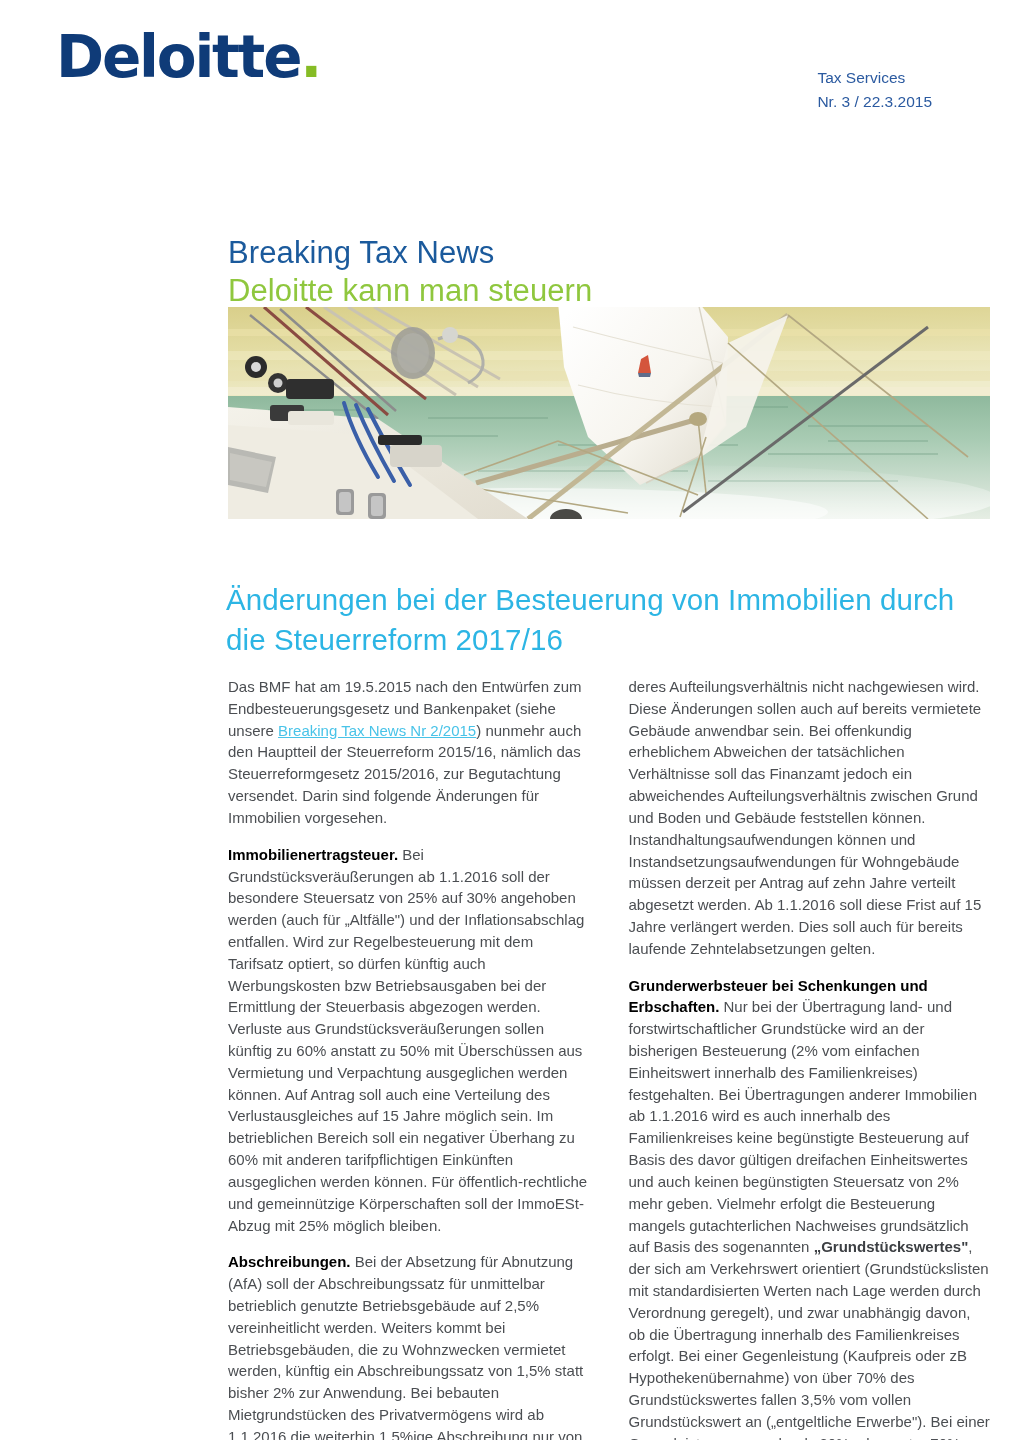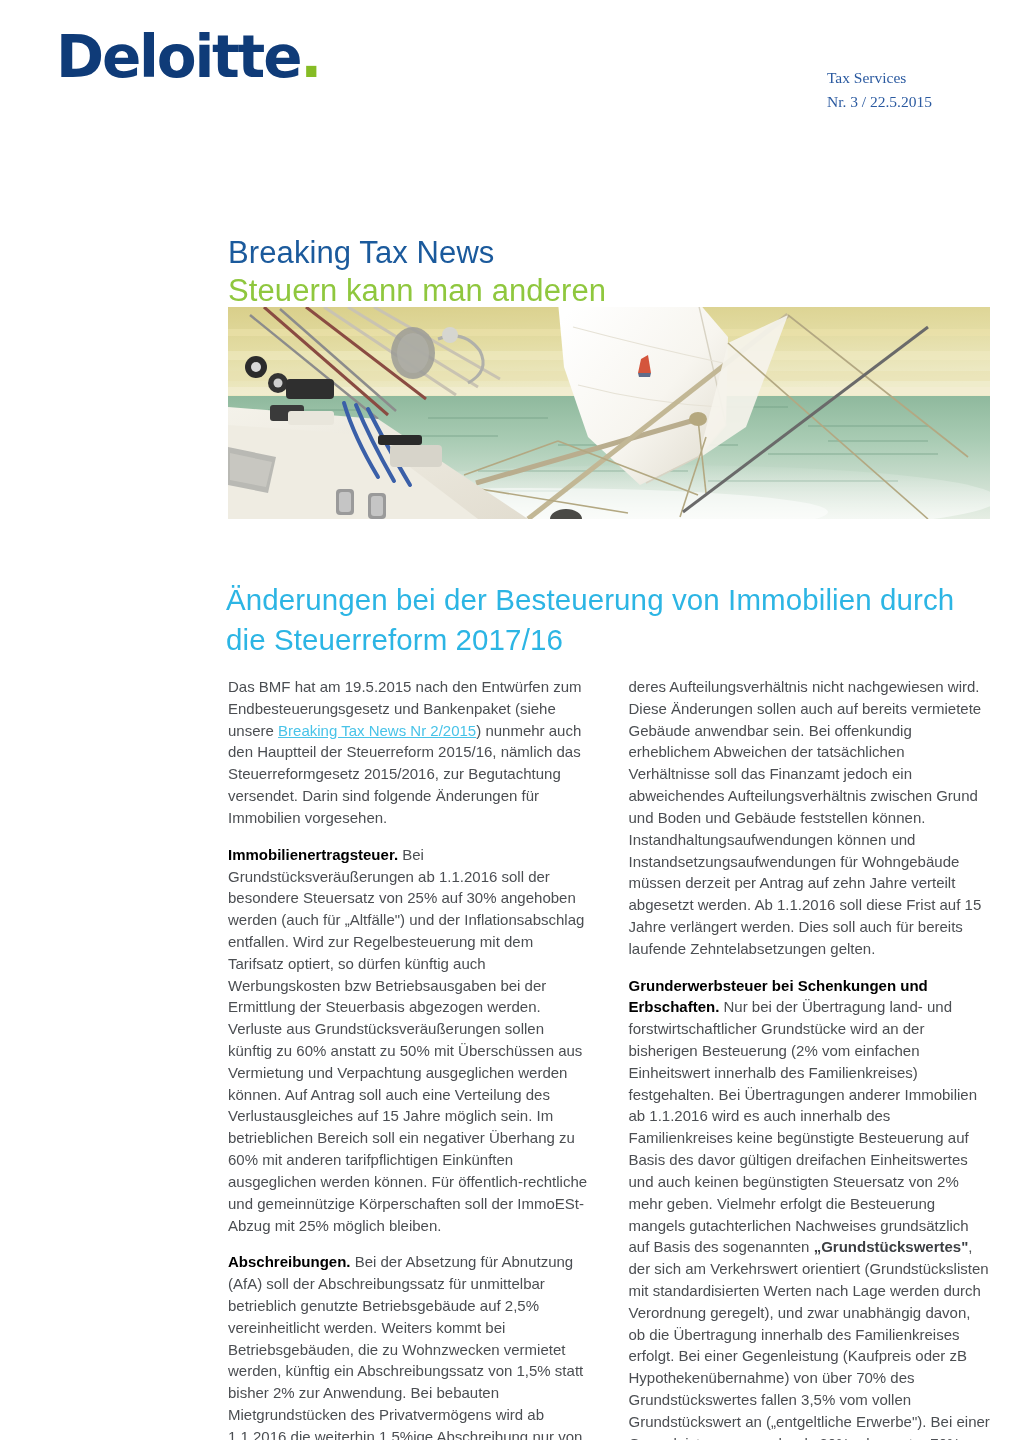--- a/index.html
+++ b/index.html
@@ -38,21 +38,20 @@
   }
   .header-meta {
     position: absolute;
     right: 86px;
     top: 66px;
     text-align: left;
     color: #2b5aa0;
     font-size: 15.5px;
     line-height: 1.55;
     white-space: nowrap;
-    font-family: Liberation Serif, serif;
   }
 
   
   .title-block {
     position: absolute;
     left: 228px;
     top: 234px;
     width: 762px;
   }
   .title-main {
@@ -132,27 +131,27 @@
     font-weight: bold;
   }
 </style>
 </head>
 <body>
 
 <div class="header">
   <div class="logo"><span>Deloitte</span><span class="dot">.</span></div>
   <div class="header-meta">
     <div>Tax Services</div>
-    <div>Nr. 3 / 22.5.2015</div>
+    <div>Nr. 3 / 22.3.2015</div>
   </div>
 </div>
 
 <div class="title-block">
   <div class="title-main">Breaking Tax News</div>
-  <div class="title-sub">Steuern kann man anderen</div>
+  <div class="title-sub">Deloitte kann man steuern</div>
 </div>
 
 <div class="hero">
   <svg viewBox="0 0 762 212" preserveAspectRatio="none">
     <defs>
       <linearGradient id="skyG" x1="0" y1="0" x2="0.25" y2="1">
         <stop offset="0%" stop-color="#d9cf8a"></stop>
         <stop offset="45%" stop-color="#e3dca3"></stop>
         <stop offset="100%" stop-color="#efeccb"></stop>
       </linearGradient>

